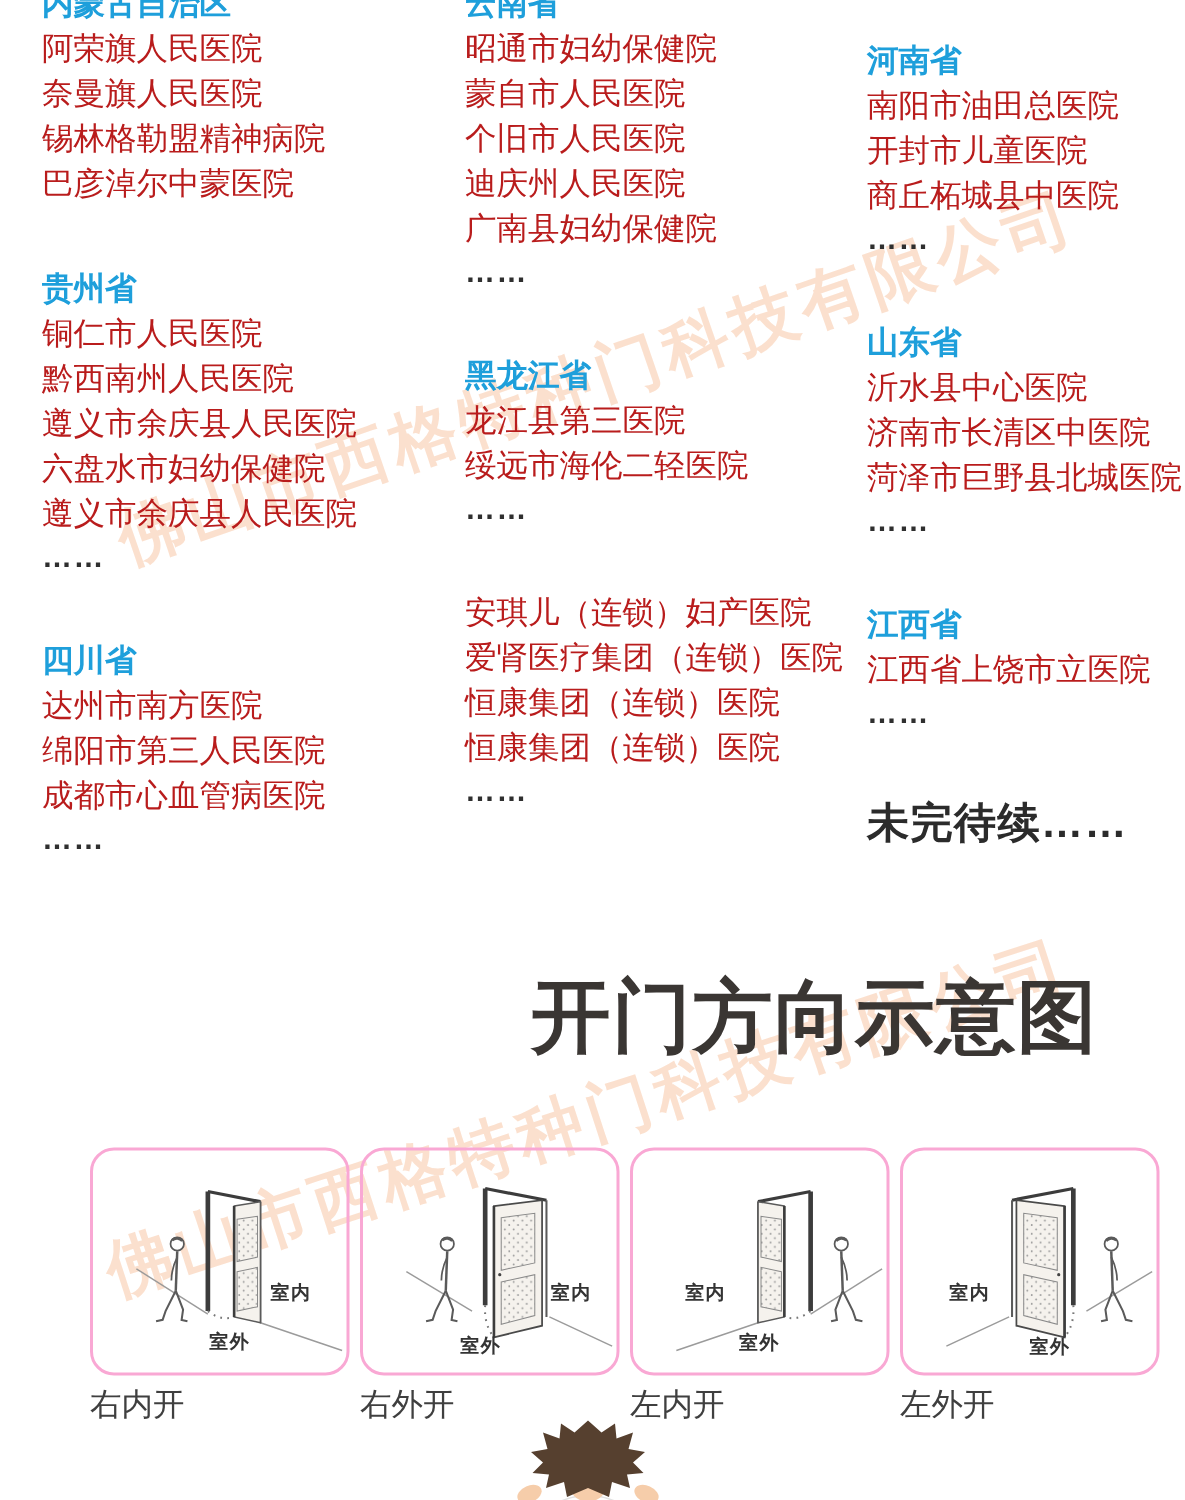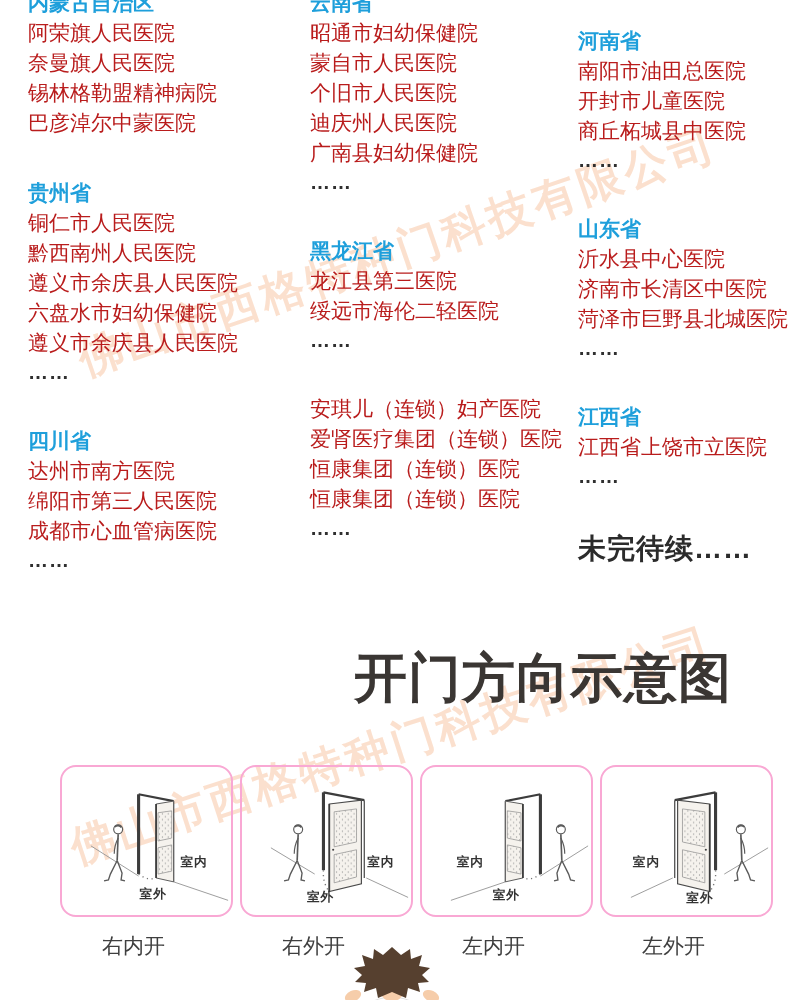--- a/index.html
+++ b/index.html
@@ -22,21 +22,21 @@
   .hosp{font-size:21px;color:#b91c1c;line-height:30px;white-space:nowrap;}
   .more{font-size:20px;color:#2f2f2f;line-height:28px;letter-spacing:1px;font-weight:700;}
   .tbc{font-size:28px;font-weight:700;color:#2b2b2b;margin-top:36px;letter-spacing:1px;white-space:nowrap;}
   
   .dtitle{position:absolute;top:643px;left:0;width:732px;text-align:right;
           font-size:53px;font-weight:700;color:#3a3633;letter-spacing:1px;z-index:1;}
   .diagrams{position:absolute;top:765px;left:60px;display:flex;gap:33px;z-index:1;}
   .dia{width:147px;}
   .dbox{width:143px;height:148px;border:2px solid #f9a8d4;border-radius:16px;background:transparent;box-sizing:content-box;padding-left:26px;}
   .dbox svg{display:block;width:143px;height:148px;}
-  .dcap{text-align:center;font-size:21px;color:#3f3f3f;margin-top:15px;white-space:nowrap;}
+  .dcap{text-align:left;font-size:21px;color:#3f3f3f;margin-top:5px;white-space:nowrap;}
   .dlabel{font-size:13px;font-weight:700;fill:#333;letter-spacing:1px;
           font-family:"Liberation Sans","DejaVu Sans",sans-serif;}
   
   .mascot{position:absolute;left:340px;top:946px;width:104px;height:60px;z-index:1;}
 </style>
 </head>
 <body>
 
 <div class="page">
 

